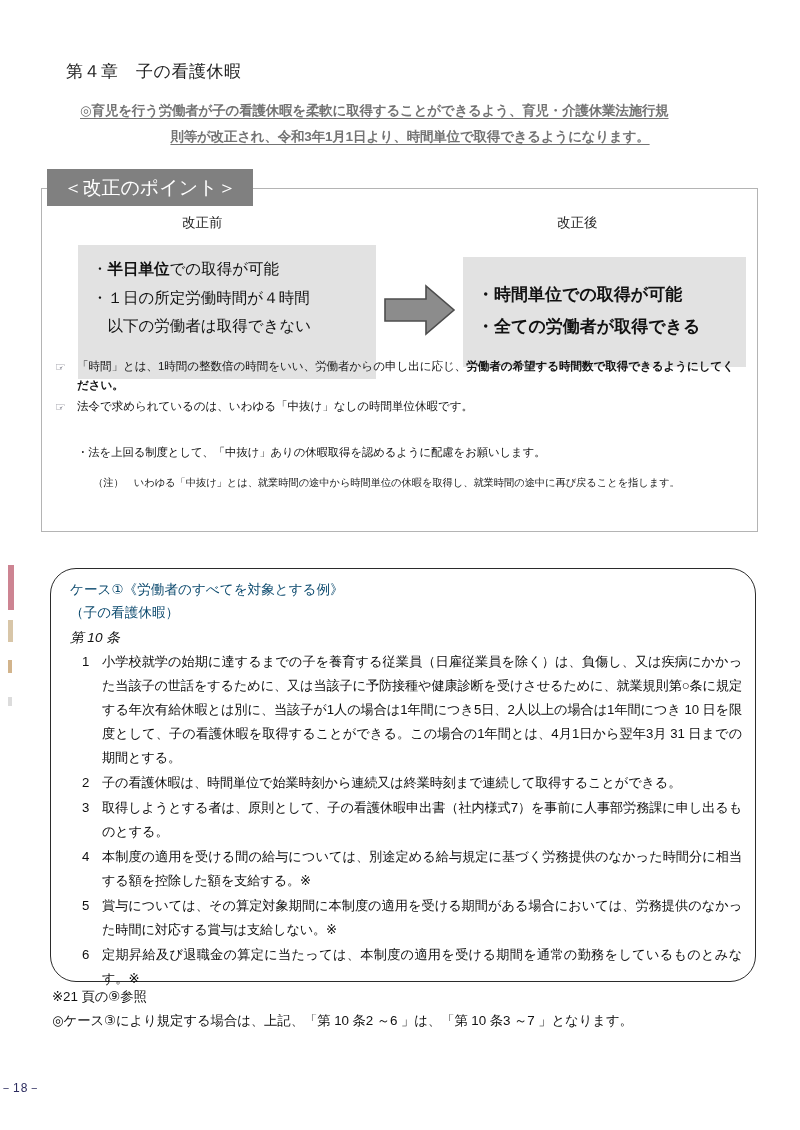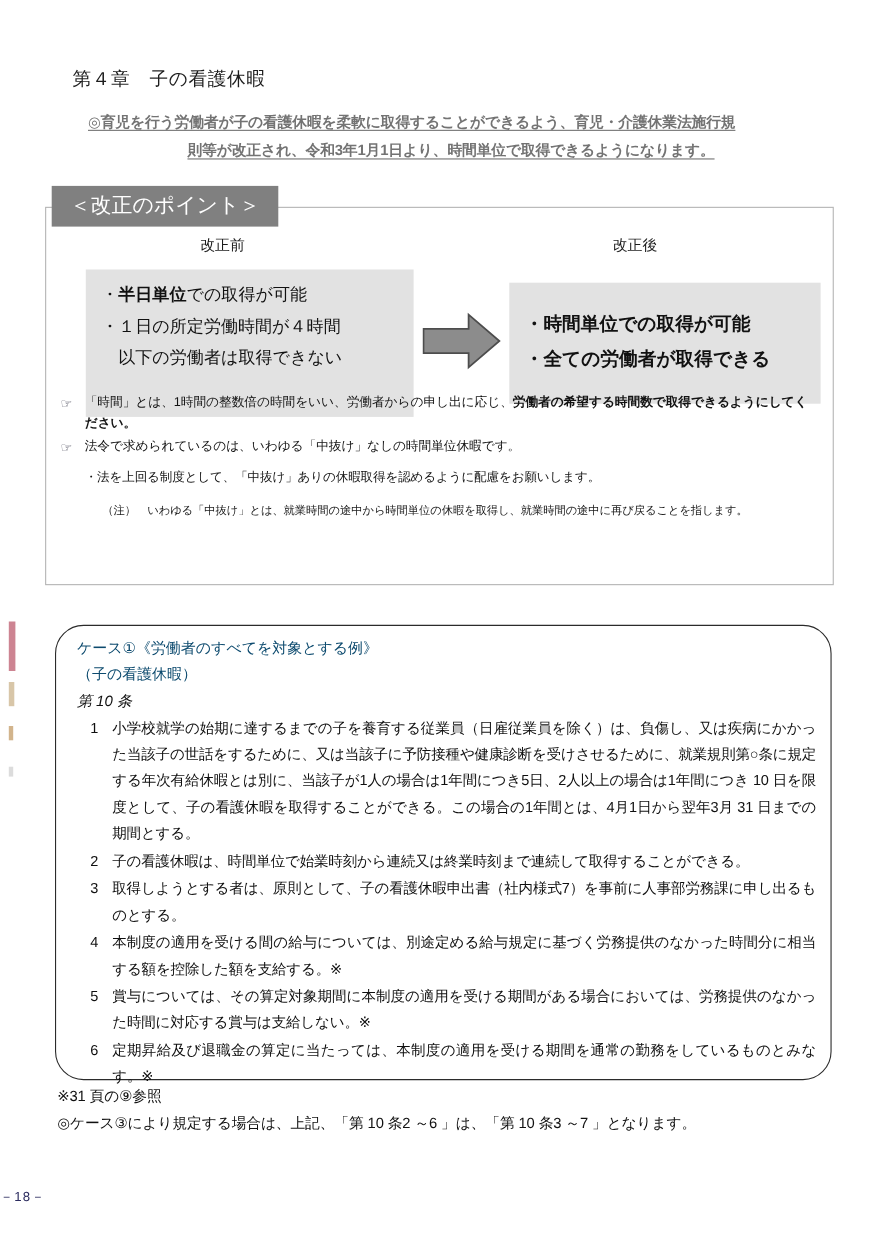--- a/index.html
+++ b/index.html
@@ -157,21 +157,21 @@
     line-height: 1.62;
     color: #131313;
     letter-spacing: -0.1px;
   }
   .note-text b { font-weight: bold; }
   .sub-note {
     font-size: 11.4px;
     line-height: 1.62;
     color: #131313;
     margin-left: 22px;
-    margin-top: 9px;
+    margin-top: 27px;
     letter-spacing: -0.1px;
   }
   .paren-note {
     font-size: 10.3px;
     line-height: 1.5;
     color: #1a1a1a;
     margin-left: 38px;
     margin-top: 13px;
     letter-spacing: -0.1px;
   }
@@ -342,21 +342,21 @@
     <div class="clause">
       <div class="clause-num">5</div>
       <div class="clause-body">賞与については、その算定対象期間に本制度の適用を受ける期間がある場合においては、労務提供のなかった時間に対応する賞与は支給しない。※</div>
     </div>
     <div class="clause">
       <div class="clause-num">6</div>
       <div class="clause-body">定期昇給及び退職金の算定に当たっては、本制度の適用を受ける期間を通常の勤務をしているものとみなす。※</div>
     </div>
   </div>
 
-  <div class="footnote f1">※31 頁の⑨参照</div>
+  <div class="footnote f1">※21 頁の⑨参照</div>
   <div class="footnote f2">◎ケース③により規定する場合は、上記、「第 10 条2 ～6 」は、「第 10 条3 ～7 」となります。</div>
 
   <div class="page-number">－18－</div>
 
   <div class="artifact a1"></div>
   <div class="artifact a2"></div>
   <div class="artifact a3"></div>
   <div class="artifact a4"></div>
 
 </div>

